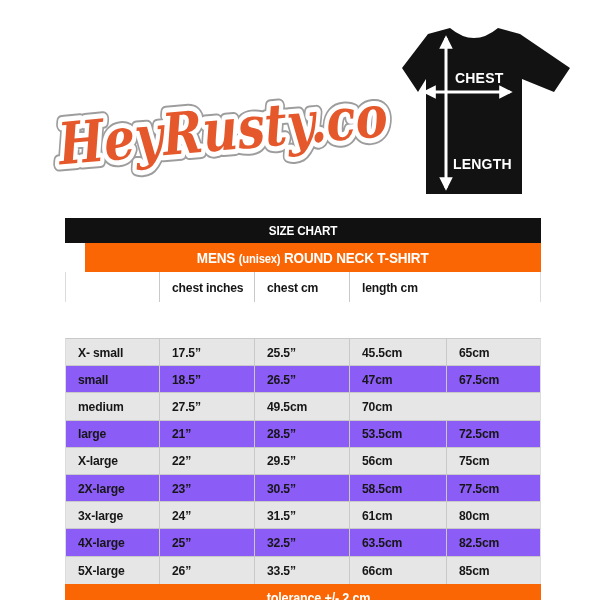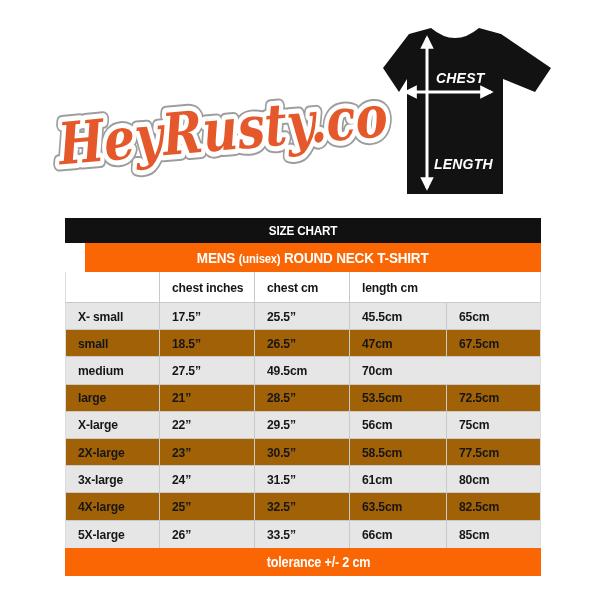--- a/index.html
+++ b/index.html
@@ -25,21 +25,21 @@
   .logo-wrap svg { width: 100%; height: 100%; }
   .logo-text {
     font-family: "DejaVu Serif", serif;
     font-style: italic; font-weight: bold;
   }
   .logo-outer { fill: none; stroke: #9d9d9d; stroke-width: 14; stroke-linejoin: round; }
   .logo-halo  { fill: #ffffff; stroke: #ffffff; stroke-width: 10; stroke-linejoin: round; }
   .logo-fill  { fill: var(--logo-orange); }
 
   
-  .shirt-wrap { position: absolute; left: 379px; top: 22px; width: 177px; height: 185px; font-style: italic; }
+  .shirt-wrap { position: absolute; left: 398px; top: 22px; width: 177px; height: 185px; }
   .shirt-wrap svg { width: 100%; height: 100%; }
   .shirt-body { fill: var(--shirt-black); }
   .measure-line { stroke: #ffffff; stroke-width: 3; }
   .measure-text {
     fill: #ffffff; font-weight: bold; font-size: 14px;
     font-family: "Liberation Sans", sans-serif; letter-spacing: 0.2px;
   }
 
   
   .size-table { position: absolute; left: 65px; top: 218px; width: 476px; }
@@ -65,23 +65,23 @@
   .hcell, .cell {
     display: flex; align-items: center; padding-left: 12px;
     font-weight: bold; font-size: 13.5px; color: var(--text-dark);
     border-right: 1px solid var(--grid-border);
     overflow: hidden;
   }
   .hcell:last-child, .cell:last-child { border-right: none; }
 
   .tbody {
     border-top: 1px solid var(--grid-border);
-    border-left: 1px solid #dcdcdc; border-right: 1px solid #dcdcdc;
-  }
-  .trow { height: 27.2px; background: #a16207; border-bottom: 1px solid var(--grid-border); }
+    border-left: 1px solid #dcdcdc; border-right: 1px solid #dcdcdc; margin-top: 36px;
+  }
+  .trow { height: 27.2px; background: #8b5cf6; border-bottom: 1px solid var(--grid-border); }
   .trow:last-child { border-bottom: none; }
   .trow.alt { background: var(--row-alt-gray); }
 </style>
 </head>
 <body>
 
 <div class="canvas">
 
   <div class="logo-wrap">
     <svg viewBox="0 0 345 165">

